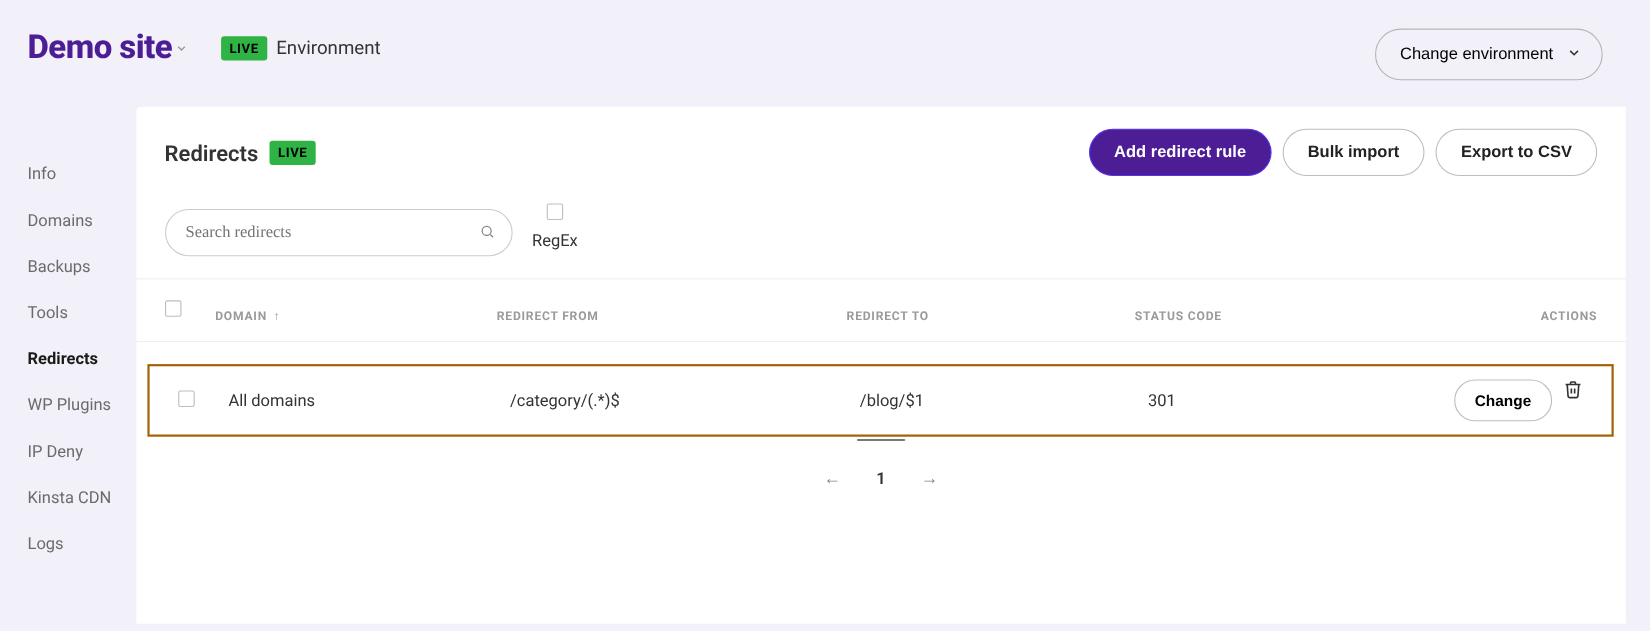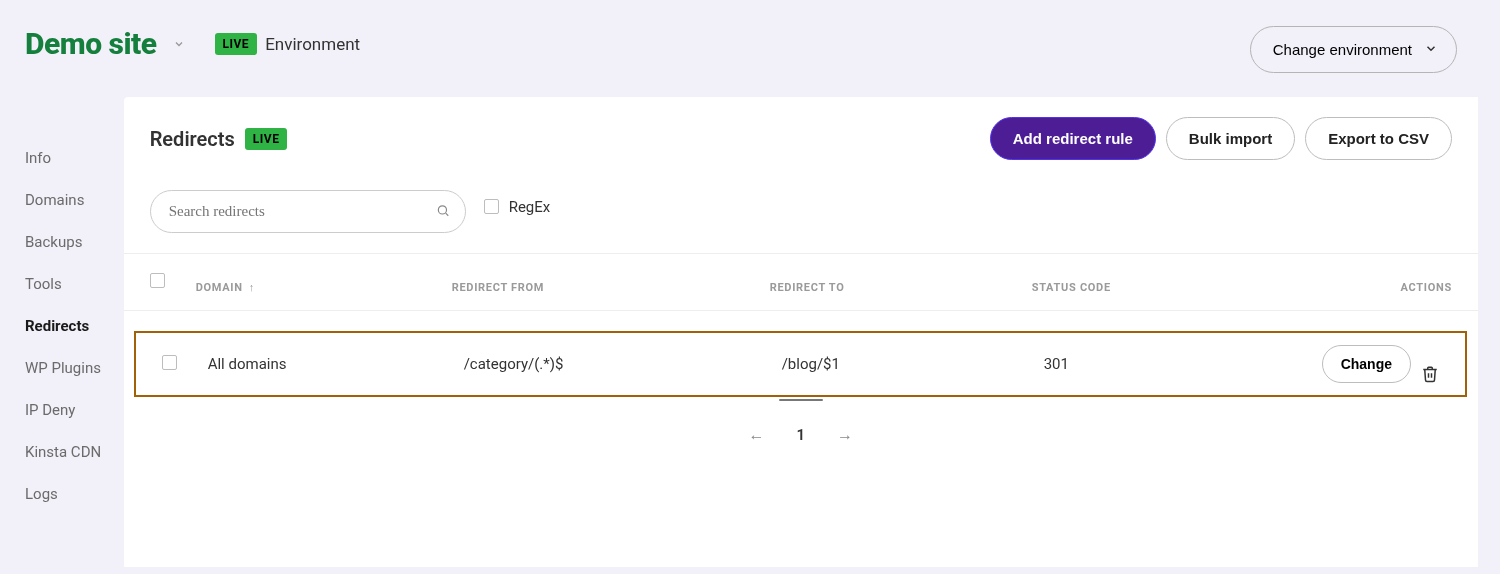--- a/index.html
+++ b/index.html
@@ -1,19 +1,19 @@
 <!DOCTYPE html>
 <html><head>
 <meta charset="utf-8">
 <style>
 * { box-sizing: border-box; margin: 0; padding: 0; }
 body { font-family: -apple-system, BlinkMacSystemFont, "Segoe UI", Roboto, sans-serif; background: #f2f0f8; width: 1500px; height: 574px; overflow: hidden; color: #333; }
 
 .topbar { display: flex; align-items: center; padding: 26px 25px 36px 25px; position: relative; }
-.site-name { font-size: 30px; font-weight: 800; color: #15803d; margin-right: 14px; letter-spacing: -0.5px; }
+.site-name { font-size: 30px; font-weight: 800; color: #4c1d95; margin-right: 0; letter-spacing: -0.5px; }
 .site-dropdown { width: 16px; height: 16px; display: flex; align-items: center; justify-content: center; margin-right: 28px; }
 .badge-live { background: #2fb344; color: #000000; font-size: 12px; font-weight: 700; padding: 4px 8px; border-radius: 3px; letter-spacing: 0.5px; margin-right: 8px; }
 .env-label { font-size: 17px; color: #333; }
 
 .change-env {
   position: absolute;
   right: 43px;
   top: 26px;
   border: 1px solid #b5b5b5;
   background: #fff0;
@@ -45,37 +45,37 @@
 .page-title { font-size: 20px; font-weight: 600; margin-right: 10px; }
 .btn { border-radius: 24px; padding: 12px 22px; font-size: 15px; font-weight: 600; cursor: pointer; border: 1px solid transparent; }
 .btn-primary { background: #4c1d95; color: #fff; border-color: #5333ed; }
 .btn-outline { background: #fff; color: #222; border: 1px solid #bdbdbd; }
 .header-actions { margin-left: auto; display: flex; gap: 10px; }
 
 .toolbar { display: flex; align-items: center; gap: 18px; padding: 6px 26px 20px 26px; }
 .search-wrap { position: relative; width: 316px; }
 .search-input { width: 100%; border: 1px solid #ccc; border-radius: 24px; padding: 12px 40px 12px 18px; font-size: 15px; outline: none; font-family: Liberation Serif, serif; }
 .search-icon { position: absolute; right: 16px; top: 50%; transform: translateY(-50%); color: #888; }
-.regex-wrap { display: flex; align-items: center; gap: 10px; margin-top: -10px; }
+.regex-wrap { display: flex; align-items: center; gap: 10px; margin-top: -10px; flex-direction: column; }
 .regex-label { font-size: 15px; }
 
 .table-head { display: flex; align-items: center; padding: 16px 26px; border-top: 1px solid #eee; border-bottom: 1px solid #eee; }
 .th { font-size: 11px; font-weight: 700; color: #9a9a9a; letter-spacing: 0.7px; text-transform: uppercase; margin-top: 11px; }
 .col-cb { width: 46px; }
 .col-domain { width: 256px; display: flex; align-items: center; gap: 6px; }
 .col-from { width: 318px; }
 .col-to { width: 262px; }
 .col-status { width: 278px; }
 .col-actions { flex: 1; text-align: right; }
 
 .sort-arrow { font-size: 11px; color: #9a9a9a; }
 
 .table-row { display: flex; align-items: center; padding: 12px 26px; border: 2px solid #a16207; margin: 20px 11px 0 10px; }
 .td { font-size: 15px; }
-.row-actions { display: flex; align-items: flex-end; gap: 10px; justify-content: flex-end; }
+.row-actions { display: flex; align-items: flex-start; gap: 10px; justify-content: flex-end; }
 .btn-change { border: 1px solid #bdbdbd; background: #fff; border-radius: 24px; padding: 10px 18px; font-size: 14px; font-weight: 600; cursor: pointer; }
 .trash-icon { width: 18px; height: 18px; cursor: pointer; }
 
 .pagination { display: flex; align-items: center; justify-content: center; gap: 32px; padding: 28px 0; position: relative; }
 .pagination .divider { position: absolute; top: 2px; left: 50%; transform: translateX(-50%); width: 44px; height: 2px; background: #777; border-radius: 2px; }
 .page-arrow { color: #888; font-size: 16px; cursor: pointer; }
 .page-num { font-size: 15px; font-weight: 600; color: #333; }
 
 .cb { width: 15px; height: 15px; border: 1.5px solid #bdbdbd; border-radius: 2px; display: inline-block; cursor: pointer; }
 </style>

